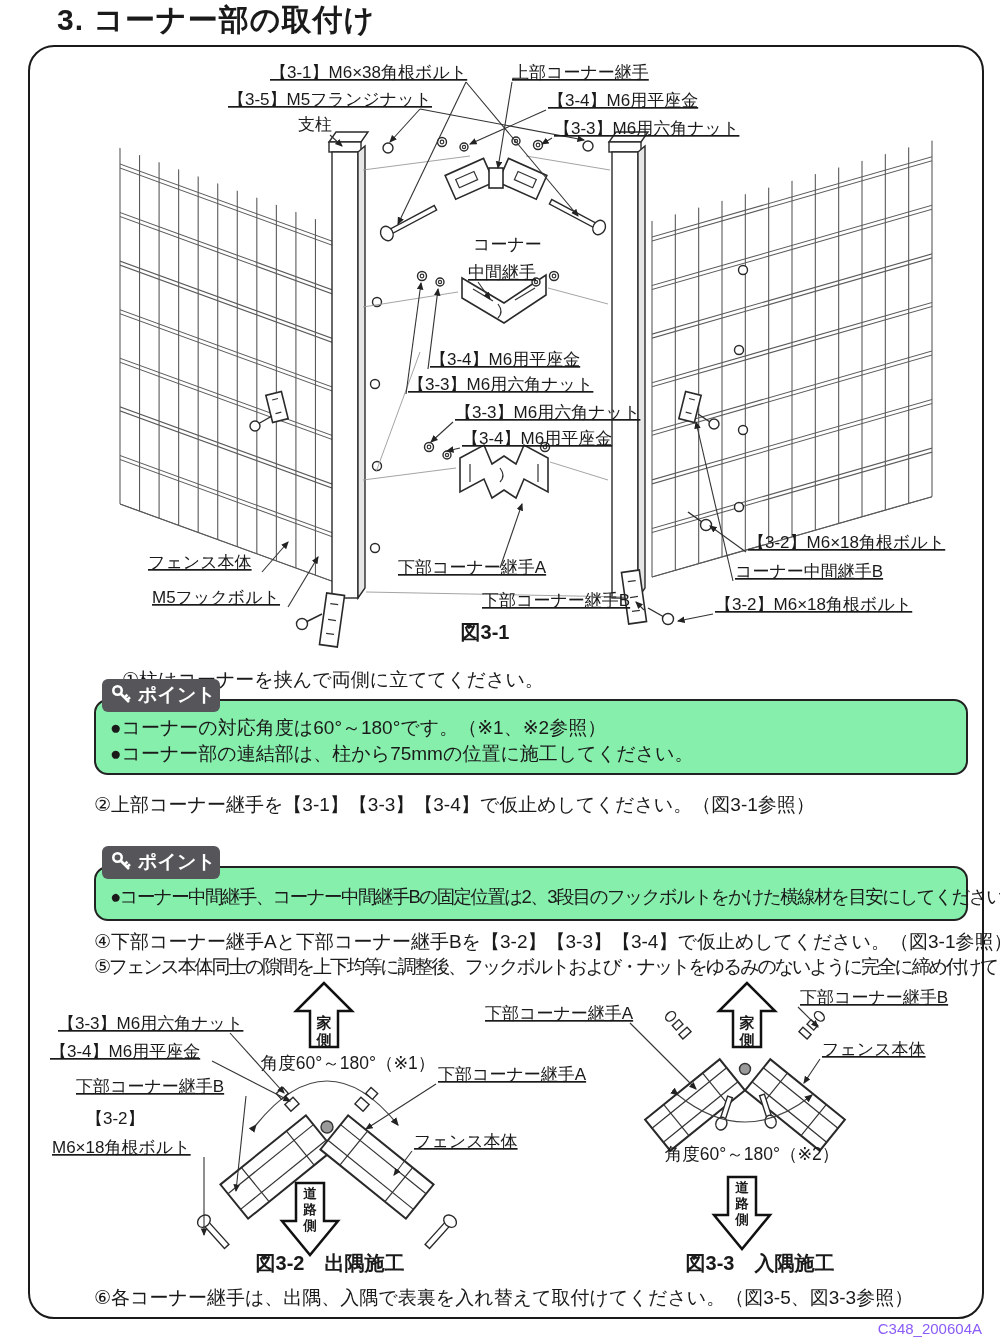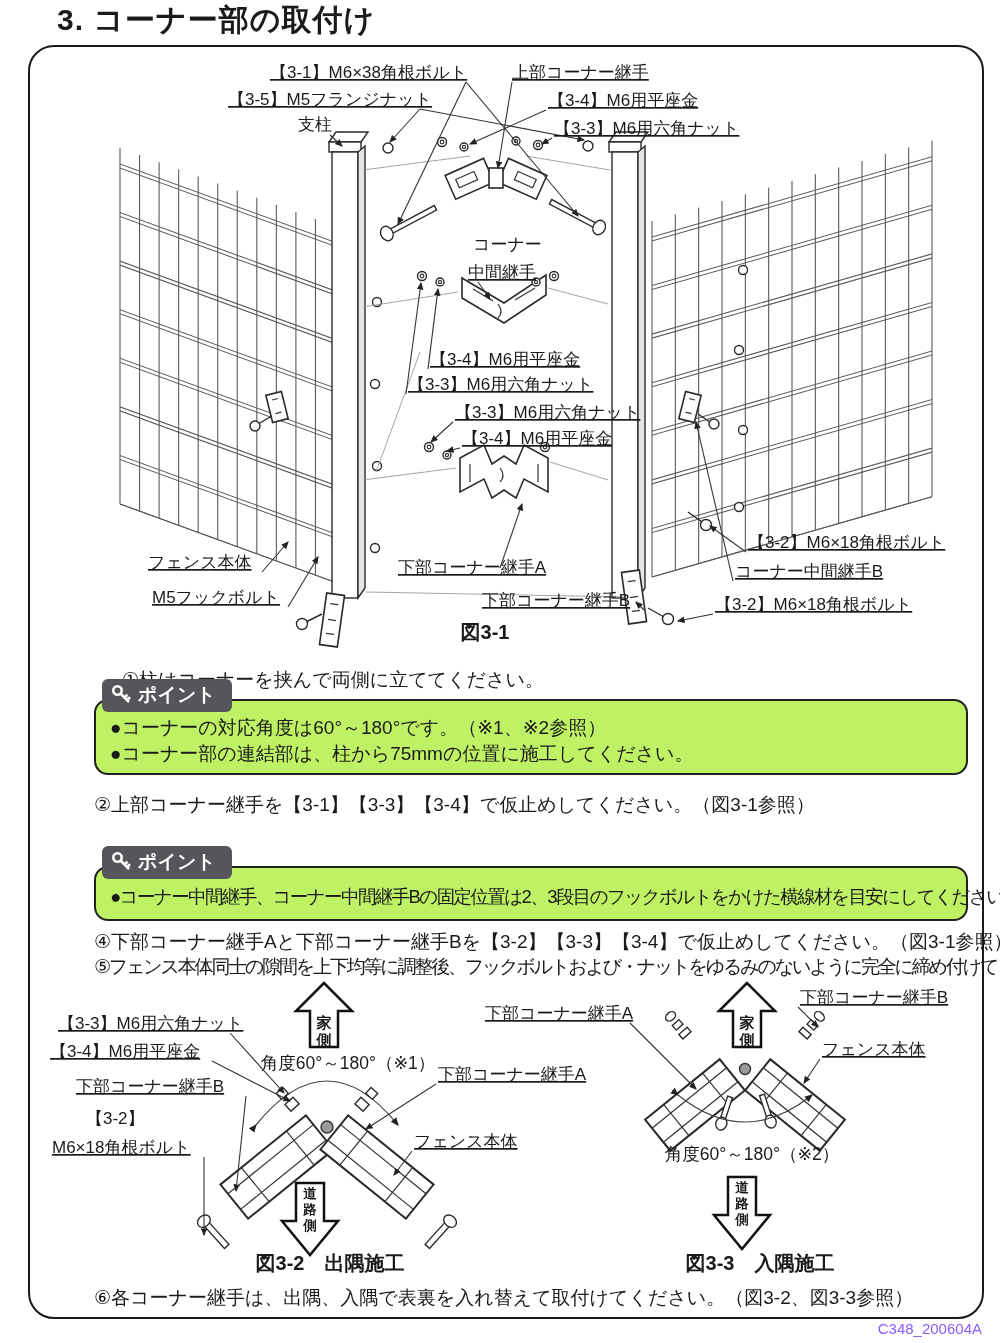--- a/index.html
+++ b/index.html
@@ -4,23 +4,23 @@
 <style>
   html,body{margin:0;padding:0;background:#fff;}
   body{width:1000px;height:1343px;position:relative;font-family:"Liberation Sans","DejaVu Sans",sans-serif;color:#1a1a1a;}
   .abs{position:absolute;}
   #page-title{left:30px;top:0px;font-size:30px;font-weight:bold;letter-spacing:1px;margin-left:27px;}
   #main-box{left:28px;top:45px;width:952px;height:1270px;border:2.5px solid #1a1a1a;border-radius:26px;text-decoration:underline;}
   .step{left:64px;font-size:19px;white-space:nowrap;}
   .step.tight{letter-spacing:-0.6px;}
   .step.tighter{letter-spacing:-2.2px;}
   .point-wrap{left:64px;width:874px;}
-  .point-head{position:absolute;left:8px;top:0;z-index:2;background:#55555a;color:#fff;font-weight:bold;font-size:19px;border-radius:6px;padding:3px 16px 4px 36px;}
+  .point-head{position:absolute;left:8px;top:0;z-index:2;background:#55555a;color:#fff;font-weight:bold;font-size:19px;border-radius:6px;padding:3px 4px 4px 36px;}
   .point-head .keyicon{position:absolute;left:8px;top:4px;}
-  .point-body{position:absolute;left:0;top:20px;width:100%;border:2px solid #222;border-radius:14px;box-sizing:border-box;padding:14px 10px 8px 14px;background:#bef264;}
+  .point-body{position:absolute;left:0;top:20px;width:100%;border:2px solid #222;border-radius:14px;box-sizing:border-box;padding:14px 10px 8px 14px;background:#86efac;}
   .point-body .bullet{font-size:19px;white-space:nowrap;line-height:26px;}
   .point-body .bullet.tight{letter-spacing:-1.6px;font-size:18.5px;}
   #footer-code{left:852px;top:1320px;width:130px;text-align:right;font-size:15px;color:#8b5cf6;}
   svg text{fill:#1a1a1a;}
   .lbl{font-size:17px;text-decoration:underline;}
   .lbl2{font-size:17px;}
   .cap{font-size:20px;font-weight:bold;}
   .ang{font-size:17.5px;}
   .arrtxt{font-size:15px;font-weight:bold;}
   .leader{stroke:#333;stroke-width:1.1;fill:none;}
@@ -479,16 +479,16 @@
       <line class="leader" x1="600" y1="46" x2="666" y2="112" marker-end="url(#ah)"></line>
       <text class="lbl" x="770" y="26">下部コーナー継手B</text>
       <line class="leader" x1="768" y1="30" x2="788" y2="50" marker-end="url(#ah)"></line>
       <text class="lbl" x="792" y="78">フェンス本体</text>
       <line class="leader" x1="790" y1="82" x2="774" y2="106" marker-end="url(#ah)"></line>
 
       <text class="cap" x="730" y="293" text-anchor="middle">図3-3　入隅施工</text>
     </g>
   </svg>
 
-  <div class="abs step" style="top:1238px;">⑥各コーナー継手は、出隅、入隅で表裏を入れ替えて取付けてください。（図3-2、図3-3参照）</div>
+  <div class="abs step" style="top:1238px;">⑥各コーナー継手は、出隅、入隅で表裏を入れ替えて取付けてください。（図3-5、図3-3参照）</div>
 </div>
 
 <div class="abs" id="footer-code">C348_200604A</div>
 
 </body></html>

